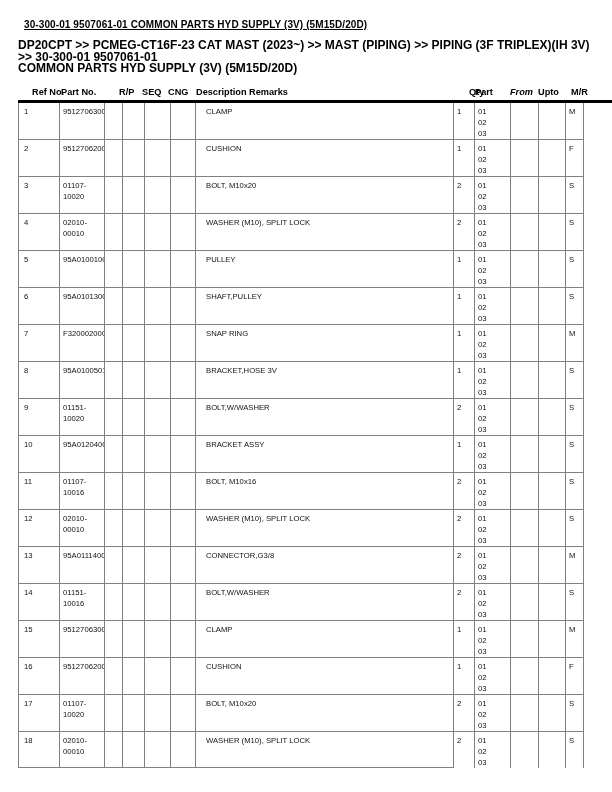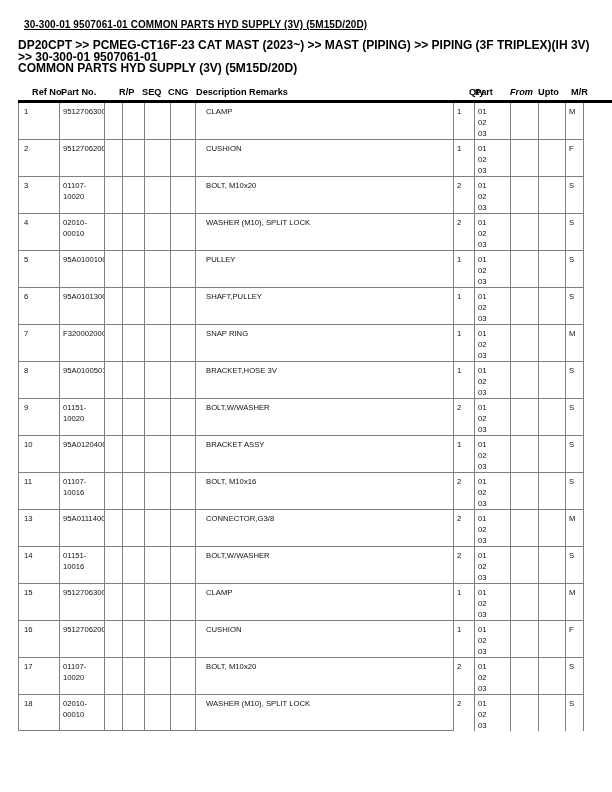--- a/index.html
+++ b/index.html
@@ -303,20 +303,36 @@
       <td class="c-desc">BOLT, M10x16</td>
       <td class="c-qty rgt">2</td>
       <td class="c-model rgt">01
 02
 03</td>
       <td class="c-from rgt"></td>
       <td class="c-upto rgt"></td>
       <td class="c-mr rgt">S</td>
     </tr>
         <tr>
+      <td class="c-ref">12</td>
+      <td class="c-part">02010-00010</td>
+      <td class="c-spacer"></td>
+      <td class="c-rp"></td>
+      <td class="c-seq"></td>
+      <td class="c-cng"></td>
+      <td class="c-desc">WASHER (M10), SPLIT LOCK</td>
+      <td class="c-qty rgt">2</td>
+      <td class="c-model rgt">01
+02
+03</td>
+      <td class="c-from rgt"></td>
+      <td class="c-upto rgt"></td>
+      <td class="c-mr rgt">S</td>
+    </tr>
+        <tr>
       <td class="c-ref">13</td>
       <td class="c-part">95A0111400</td>
       <td class="c-spacer"></td>
       <td class="c-rp"></td>
       <td class="c-seq"></td>
       <td class="c-cng"></td>
       <td class="c-desc">CONNECTOR,G3/8</td>
       <td class="c-qty rgt">2</td>
       <td class="c-model rgt">01
 02

